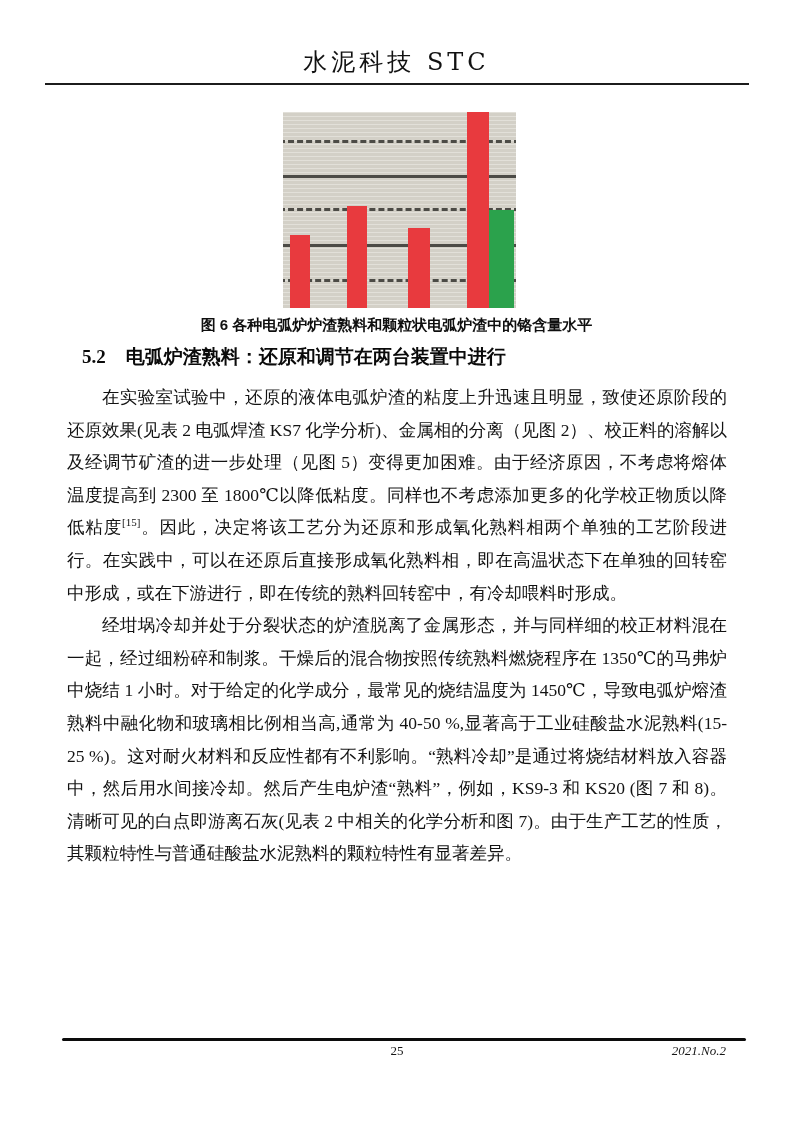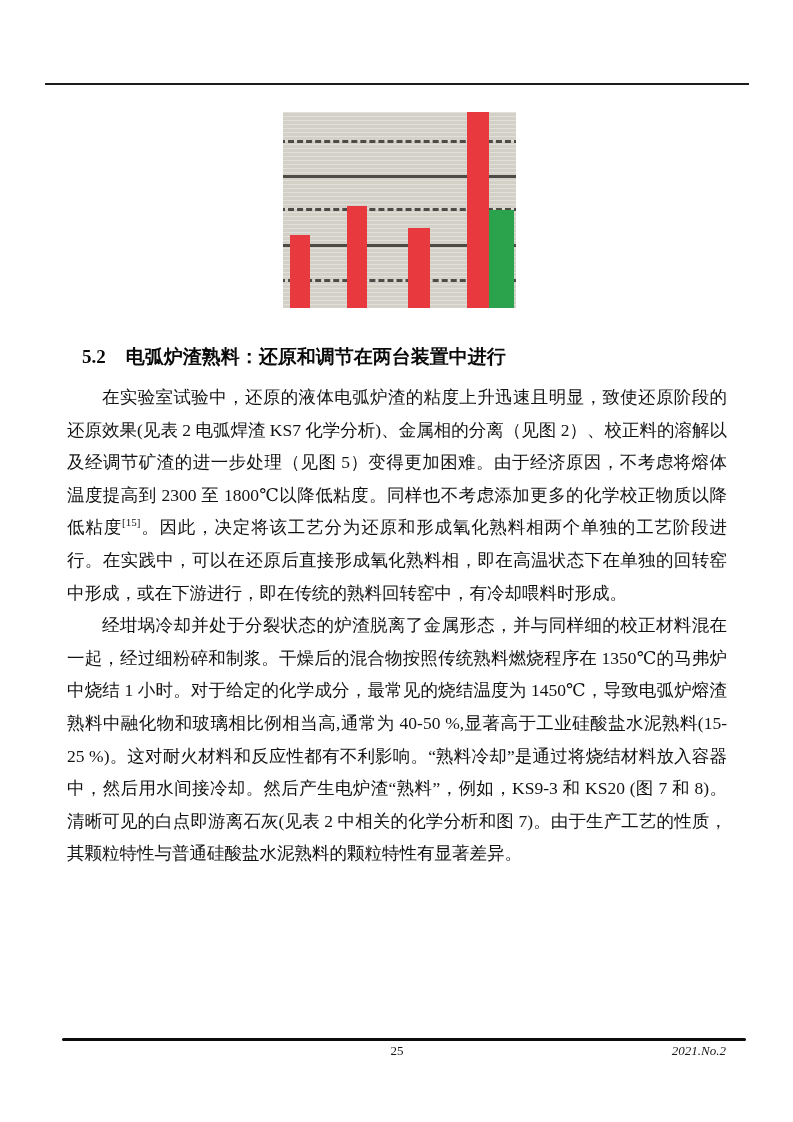--- a/index.html
+++ b/index.html
@@ -70,37 +70,39 @@
   .issue-number {
     position:absolute; top:1043px; right:67px;
     font-size:13px; color:#161616;font-style:italic;
   }
 </style>
 </head>
 <body>
 
 <div class="page">
 
+  <div class="journal-title">水泥科技 STC</div>
   <div class="header-rule"></div>
 
   <div class="figure" style="background: rgb(215, 212, 203);">
     <div class="texture"></div>
     <div class="plot"></div>
   <div class="gridline" style="top: 14.4%; border-top-color: rgb(76, 75, 70);"></div>
       <div class="gridline solid" style="top: 32.3%; border-top-color: rgb(76, 75, 70);"></div>
       <div class="gridline" style="top: 49.2%; border-top-color: rgb(76, 75, 70);"></div>
       <div class="gridline solid" style="top: 67.2%; border-top-color: rgb(76, 75, 70);"></div>
       <div class="gridline" style="top: 85.1%; border-top-color: rgb(76, 75, 70);"></div>
       <div class="bar" style="left: 3%; width: 8.5%; height: 37%; background: rgb(232, 58, 62);"></div>
       <div class="bar" style="left: 27.5%; width: 8.5%; height: 52%; background: rgb(232, 58, 62);"></div>
       <div class="bar" style="left: 53.5%; width: 9.5%; height: 41%; background: rgb(232, 58, 62);"></div>
       <div class="bar" style="left: 79%; width: 9.5%; height: 102%; background: rgb(232, 58, 62);"></div>
       <div class="bar" style="left: 88.5%; width: 10.5%; height: 50%; background: rgb(43, 162, 76);"></div>
     </div>
 
+  <div class="figure-caption">图 6 各种电弧炉炉渣熟料和颗粒状电弧炉渣中的铬含量水平</div>
 
   <div class="section-heading">
     <span class="sec-num">5.2</span><span>电弧炉渣熟料：还原和调节在两台装置中进行</span>
   </div>
 
   <div class="body-text">
     <p><span>在实验室试验中，还原的液体电弧炉渣的粘度上升迅速且明显，致使还原阶段的还原效果(见表 2 电弧焊渣 KS7 化学分析)、金属相的分离（见图 2）、校正料的溶解以及经调节矿渣的进一步处理（见图 5）变得更加困难。由于经济原因，不考虑将熔体温度提高到 2300 至 1800℃以降低粘度。同样也不考虑添加更多的化学校正物质以降低粘度</span><sup>[15]</sup><span>。因此，决定将该工艺分为还原和形成氧化熟料相两个单独的工艺阶段进行。在实践中，可以在还原后直接形成氧化熟料相，即在高温状态下在单独的回转窑中形成，或在下游进行，即在传统的熟料回转窑中，有冷却喂料时形成。</span></p>
     <p>经坩埚冷却并处于分裂状态的炉渣脱离了金属形态，并与同样细的校正材料混在一起，经过细粉碎和制浆。干燥后的混合物按照传统熟料燃烧程序在 1350℃的马弗炉中烧结 1 小时。对于给定的化学成分，最常见的烧结温度为 1450℃，导致电弧炉熔渣熟料中融化物和玻璃相比例相当高,通常为 40-50 %,显著高于工业硅酸盐水泥熟料(15-25 %)。这对耐火材料和反应性都有不利影响。“熟料冷却”是通过将烧结材料放入容器中，然后用水间接冷却。然后产生电炉渣“熟料”，例如，KS9-3 和 KS20 (图 7 和 8)。清晰可见的白点即游离石灰(见表 2 中相关的化学分析和图 7)。由于生产工艺的性质，其颗粒特性与普通硅酸盐水泥熟料的颗粒特性有显著差异。</p>
   </div>
 

